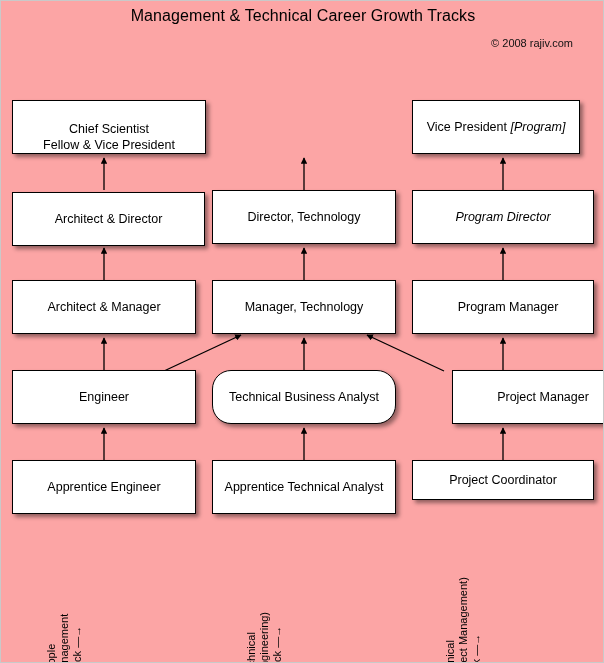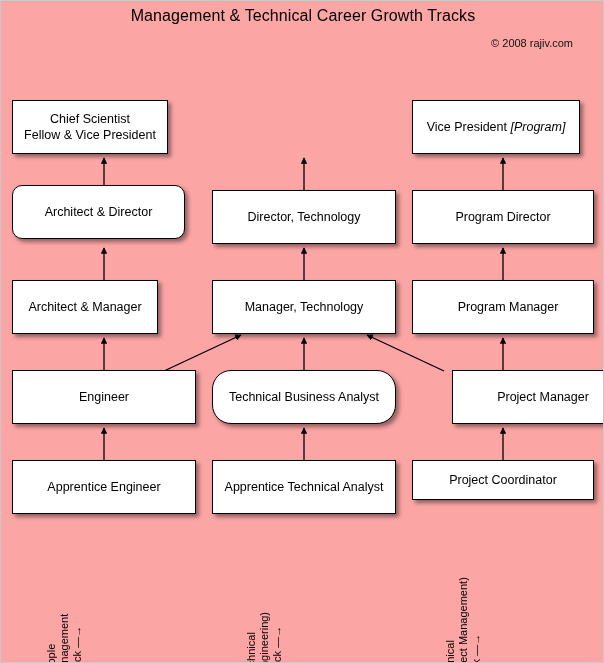--- a/index.html
+++ b/index.html
@@ -105,47 +105,47 @@
       <line x1="502" y1="459" x2="502" y2="427"></line>
       <line x1="502" y1="369" x2="502" y2="337"></line>
       <line x1="502" y1="279" x2="502" y2="247"></line>
       <line x1="502" y1="189" x2="502" y2="157"></line>
 
       <line x1="163" y1="370" x2="240" y2="334"></line>
       <line x1="443" y1="370" x2="366" y2="334"></line>
     </g>
   </svg>
 
-  <div class="node" style="left:11px; top:99px; width:156px; height:54px;">
+  <div class="node" style="left:11px; top:99px; width:194px; height:54px;align-items:flex-end;">
     <div>
       <span class="ln">Chief Scientist</span>
       <span class="ln">Fellow &amp; Vice President</span>
     </div>
   </div>
 
 
   <div class="node" style="left:411px; top:99px; width:168px; height:54px;">
     <div>
       <span class="ln"><span>Vice President </span><em class="prog">[Program]</em></span>
     </div>
   </div>
 
-  <div class="node" style="left:11px; top:184px; width:173px; height:54px;border-radius:10px;">
+  <div class="node" style="left:11px; top:191px; width:193px; height:54px;">
     <span class="ln">Architect &amp; Director</span>
   </div>
 
   <div class="node" style="left:211px; top:189px; width:184px; height:54px;">
     <span class="ln">Director, Technology</span>
   </div>
 
-  <div class="node" style="left:411px; top:189px; width:182px; height:54px;">
+  <div class="node" style="left:411px; top:189px; width:182px; height:54px;font-style:italic;">
     <span class="ln">Program Director</span>
   </div>
 
-  <div class="node" style="left:11px; top:279px; width:146px; height:54px;">
+  <div class="node" style="left:11px; top:279px; width:184px; height:54px;">
     <span class="ln">Architect &amp; Manager</span>
   </div>
 
   <div class="node" style="left:211px; top:279px; width:184px; height:54px;">
     <span class="ln">Manager, Technology</span>
   </div>
 
   <div class="node" style="left:411px; top:279px; width:182px; height:54px;padding-left:16px;">
     <span class="ln">Program Manager</span>
   </div>

